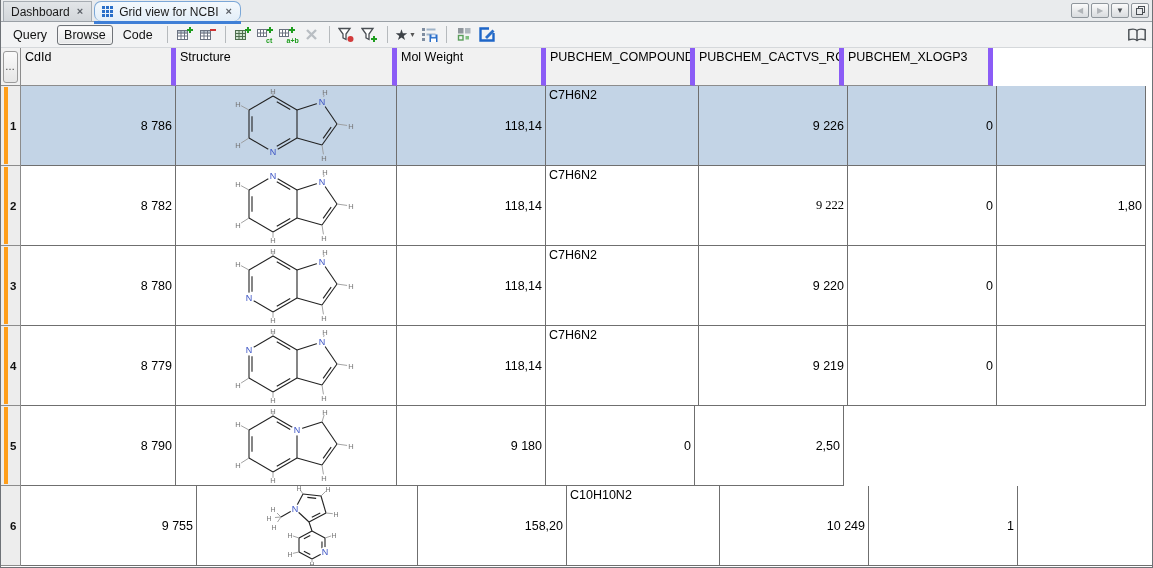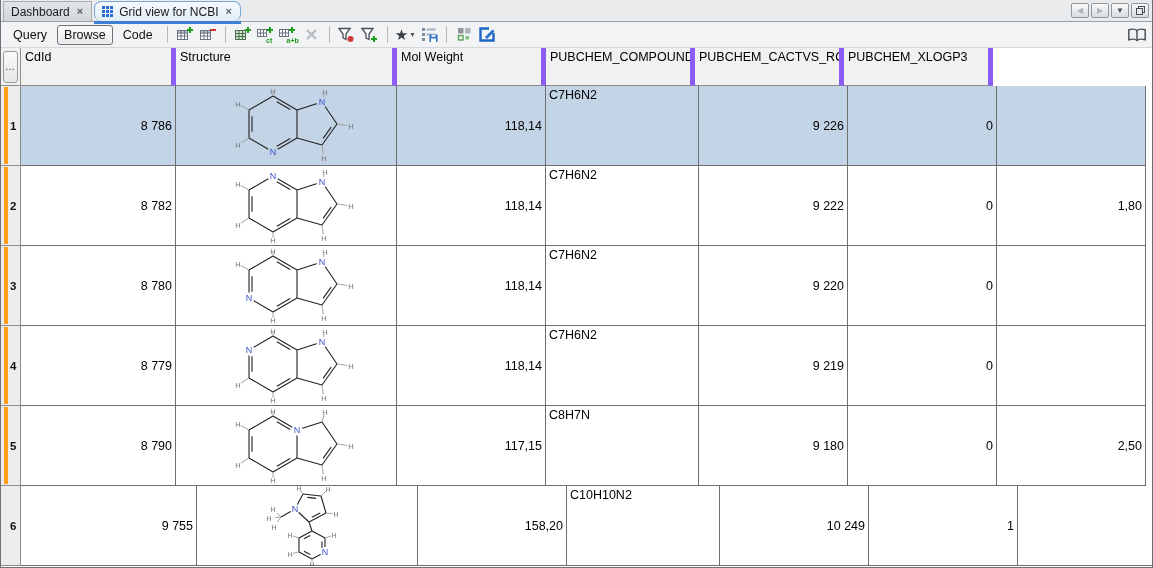--- a/index.html
+++ b/index.html
@@ -311,21 +311,21 @@
                 <line x1="111" y1="59" x2="112.44" y2="68.36" stroke="#999" stroke-width="0.9"></line>
                 <text x="113" y="74.5" text-anchor="middle" font-size="7.5" fill="#737373" font-family="Liberation Sans, sans-serif">H</text>
                 <circle cx="62" cy="10" r="5.5" fill="#fff"></circle>
                 <text x="62" y="13.2" text-anchor="middle" font-size="9" fill="#3a52c4" font-family="Liberation Sans, sans-serif">N</text>
                 <circle cx="111" cy="16" r="5.5" fill="#fff"></circle>
                 <text x="111" y="19.2" text-anchor="middle" font-size="9" fill="#3a52c4" font-family="Liberation Sans, sans-serif">N</text>
               </svg>
             </div>
             <div class="g-cell cell-num" style="width: 149px;">118,14</div>
             <div class="g-cell cell-formula" style="width: 153px;">C7H6N2</div>
-            <div class="g-cell cell-num" style="width: 149px;">9 222</div>
+            <div class="g-cell cell-num" style="width: 149px; font-family: Liberation Serif, serif;">9 222</div>
             <div class="g-cell cell-num" style="width: 149px;">0</div>
             <div class="g-cell cell-num" style="width: 149px;">1,80</div>
           </div>
           <div class="g-row">
             <div class="gutter">
               <span class="flag"></span>
               <span class="rownum">3</span>
             </div>
             <div class="g-cell cell-num" style="width: 155px;">8 780</div>
             <div class="g-cell cell-struct" style="width: 221px;">
@@ -447,22 +447,20 @@
                 <line x1="111" y1="16" x2="113.16" y2="8.8" stroke="#999" stroke-width="0.9"></line>
                 <text x="114" y="8.5" text-anchor="middle" font-size="7.5" fill="#737373" font-family="Liberation Sans, sans-serif">H</text>
                 <line x1="126" y1="38" x2="136.08" y2="39.44" stroke="#999" stroke-width="0.9"></line>
                 <text x="140" y="42.5" text-anchor="middle" font-size="7.5" fill="#737373" font-family="Liberation Sans, sans-serif">H</text>
                 <line x1="111" y1="59" x2="112.44" y2="68.36" stroke="#999" stroke-width="0.9"></line>
                 <text x="113" y="74.5" text-anchor="middle" font-size="7.5" fill="#737373" font-family="Liberation Sans, sans-serif">H</text>
                 <circle cx="86" cy="24" r="5.5" fill="#fff"></circle>
                 <text x="86" y="27.2" text-anchor="middle" font-size="9" fill="#3a52c4" font-family="Liberation Sans, sans-serif">N</text>
               </svg>
             </div>
-            <div class="g-cell cell-num" style="width: 149px;">117,15</div>
-            <div class="g-cell cell-formula" style="width: 153px;">C8H7N</div>
             <div class="g-cell cell-num" style="width: 149px;">9 180</div>
             <div class="g-cell cell-num" style="width: 149px;">0</div>
             <div class="g-cell cell-num" style="width: 149px;">2,50</div>
           </div>
           <div class="g-row">
             <div class="gutter">
               <span class="rownum">6</span>
             </div>
             <div class="g-cell cell-num" style="width: 176px;">9 755</div>
             <div class="g-cell cell-struct" style="width: 221px;">

